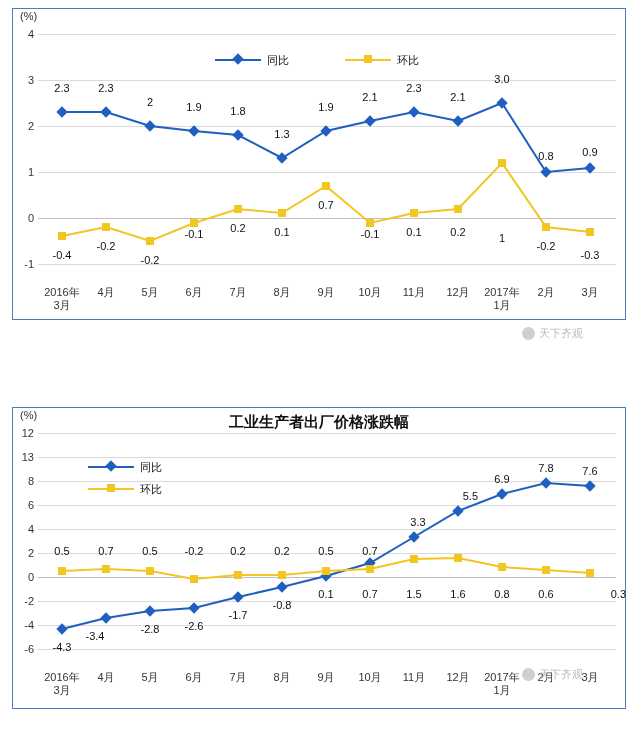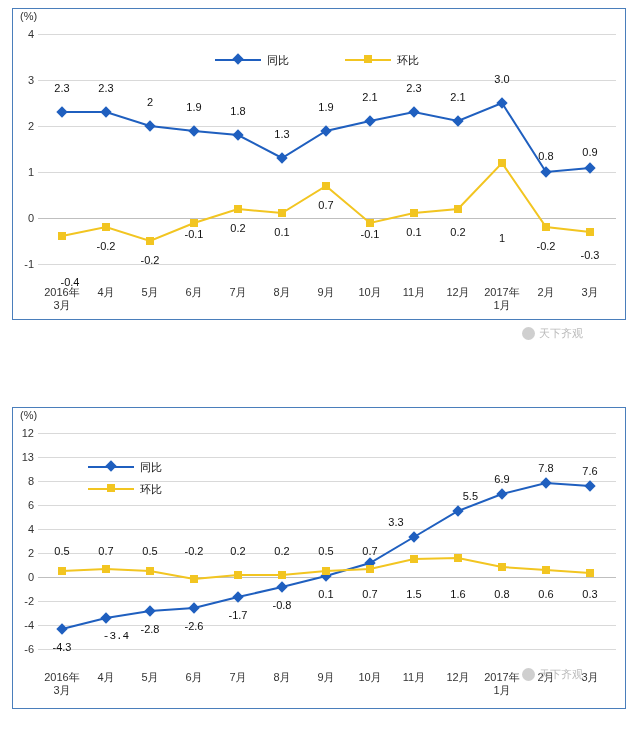--- a/index.html
+++ b/index.html
@@ -104,21 +104,21 @@
     <div class="dlabel" style="left:218px;top:105px;width:40px;">1.8</div>
     <div class="dlabel" style="left:262px;top:128px;width:40px;">1.3</div>
     <div class="dlabel" style="left:306px;top:101px;width:40px;">1.9</div>
     <div class="dlabel" style="left:350px;top:91px;width:40px;">2.1</div>
     <div class="dlabel" style="left:394px;top:82px;width:40px;">2.3</div>
     <div class="dlabel" style="left:438px;top:91px;width:40px;">2.1</div>
     <div class="dlabel" style="left:482px;top:73px;width:40px;">3.0</div>
     <div class="dlabel" style="left:526px;top:150px;width:40px;">0.8</div>
     <div class="dlabel" style="left:570px;top:146px;width:40px;text-align:center;">0.9</div>
 
-    <div class="dlabel" style="left:50px;top:249px;width:40px;margin-top:27px;">-0.4</div>
+    <div class="dlabel" style="left:42px;top:249px;width:40px;">-0.4</div>
     <div class="dlabel" style="left:86px;top:240px;width:40px;">-0.2</div>
     <div class="dlabel" style="left:130px;top:254px;width:40px;">-0.2</div>
     <div class="dlabel" style="left:174px;top:228px;width:40px;">-0.1</div>
     <div class="dlabel" style="left:218px;top:222px;width:40px;">0.2</div>
     <div class="dlabel" style="left:262px;top:226px;width:40px;">0.1</div>
     <div class="dlabel" style="left:306px;top:199px;width:40px;">0.7</div>
     <div class="dlabel" style="left:350px;top:228px;width:40px;">-0.1</div>
     <div class="dlabel" style="left:394px;top:226px;width:40px;">0.1</div>
     <div class="dlabel" style="left:438px;top:226px;width:40px;">0.2</div>
     <div class="dlabel" style="left:482px;top:232px;width:40px;">1</div>
@@ -143,20 +143,21 @@
       <span class="wm-logo"></span>
       <span>天下齐观</span>
     </div>
   </div>
 
   <div class="divider"></div>
 
   <div class="panel" id="panel-bottom">
     <div class="chart-frame" style="left:12px;top:32px;width:614px;height:302px;"></div>
     <div class="unit-label" style="left:20px;top:34px;">(%)</div>
+    <div class="chart-title" style="left:12px;top:38px;width:614px;font-size:15px;">工业生产者出厂价格涨跌幅</div>
 
     <div class="axis-tick" style="left:2px;top:52px;width:32px;">12</div>
     <div class="axis-tick" style="left:2px;top:76px;width:32px;">13</div>
     <div class="axis-tick" style="left:2px;top:100px;width:32px;">8</div>
     <div class="axis-tick" style="left:2px;top:124px;width:32px;">6</div>
     <div class="axis-tick" style="left:2px;top:148px;width:32px;">4</div>
     <div class="axis-tick" style="left:2px;top:172px;width:32px;">2</div>
     <div class="axis-tick" style="left:2px;top:196px;width:32px;">0</div>
     <div class="axis-tick" style="left:2px;top:220px;width:32px;">-2</div>
     <div class="axis-tick" style="left:2px;top:244px;width:32px;">-4</div>
@@ -221,40 +222,40 @@
 
     <div class="dlabel" style="left:42px;top:170px;width:40px;">0.5</div>
     <div class="dlabel" style="left:86px;top:170px;width:40px;">0.7</div>
     <div class="dlabel" style="left:130px;top:170px;width:40px;">0.5</div>
     <div class="dlabel" style="left:174px;top:170px;width:40px;">-0.2</div>
     <div class="dlabel" style="left:218px;top:170px;width:40px;">0.2</div>
     <div class="dlabel" style="left:262px;top:170px;width:40px;">0.2</div>
     <div class="dlabel" style="left:306px;top:170px;width:40px;">0.5</div>
     <div class="dlabel" style="left:350px;top:170px;width:40px;">0.7</div>
 
-    <div class="dlabel" style="left:376px;top:141px;width:40px;">3.3</div>
+    <div class="dlabel" style="left:398px;top:141px;width:40px;">3.3</div>
     <div class="dlabel" style="left:438px;top:115px;width:40px;text-align:right;">5.5</div>
     <div class="dlabel" style="left:482px;top:98px;width:40px;">6.9</div>
     <div class="dlabel" style="left:526px;top:87px;width:40px;">7.8</div>
     <div class="dlabel" style="left:570px;top:90px;width:40px;">7.6</div>
 
     <div class="dlabel" style="left:42px;top:266px;width:40px;">-4.3</div>
-    <div class="dlabel" style="left:96px;top:255px;width:40px;font-family:Liberation Mono, monospace;">-3.4</div>
+    <div class="dlabel" style="left:75px;top:255px;width:40px;">-3.4</div>
     <div class="dlabel" style="left:130px;top:248px;width:40px;">-2.8</div>
     <div class="dlabel" style="left:174px;top:245px;width:40px;">-2.6</div>
     <div class="dlabel" style="left:218px;top:234px;width:40px;">-1.7</div>
     <div class="dlabel" style="left:262px;top:224px;width:40px;">-0.8</div>
     <div class="dlabel" style="left:306px;top:213px;width:40px;">0.1</div>
 
     <div class="dlabel" style="left:350px;top:213px;width:40px;">0.7</div>
     <div class="dlabel" style="left:394px;top:213px;width:40px;">1.5</div>
     <div class="dlabel" style="left:438px;top:213px;width:40px;">1.6</div>
     <div class="dlabel" style="left:482px;top:213px;width:40px;">0.8</div>
     <div class="dlabel" style="left:526px;top:213px;width:40px;">0.6</div>
-    <div class="dlabel" style="left:570px;top:213px;width:40px;">0.3</div>
+    <div class="dlabel" style="left:586px;top:213px;width:40px;text-align:right;">0.3</div>
 
     <div class="xtick" style="left:36px;top:296px;width:52px;">2016年<br>3月</div>
     <div class="xtick" style="left:80px;top:296px;width:52px;">4月</div>
     <div class="xtick" style="left:124px;top:296px;width:52px;">5月</div>
     <div class="xtick" style="left:168px;top:296px;width:52px;">6月</div>
     <div class="xtick" style="left:212px;top:296px;width:52px;">7月</div>
     <div class="xtick" style="left:256px;top:296px;width:52px;">8月</div>
     <div class="xtick" style="left:300px;top:296px;width:52px;">9月</div>
     <div class="xtick" style="left:344px;top:296px;width:52px;">10月</div>
     <div class="xtick" style="left:388px;top:296px;width:52px;">11月</div>

